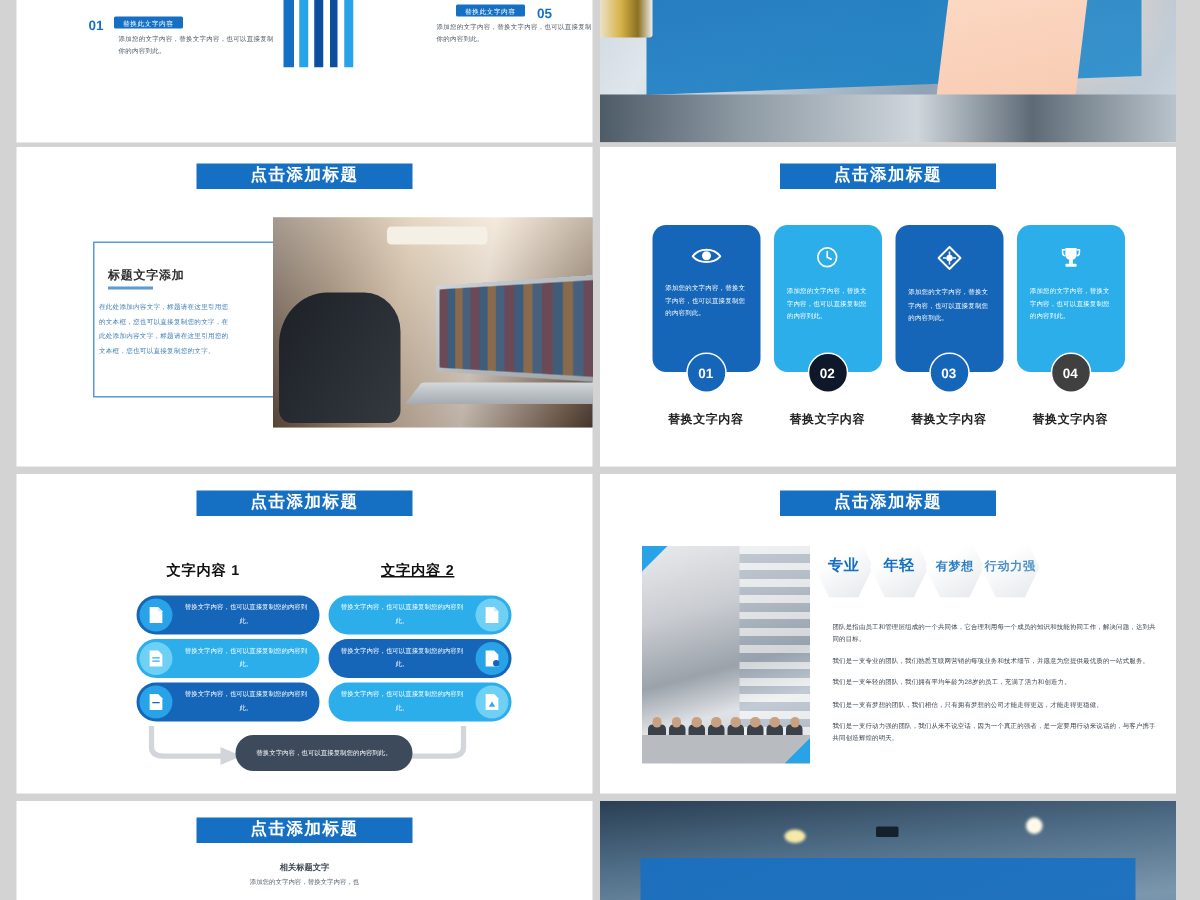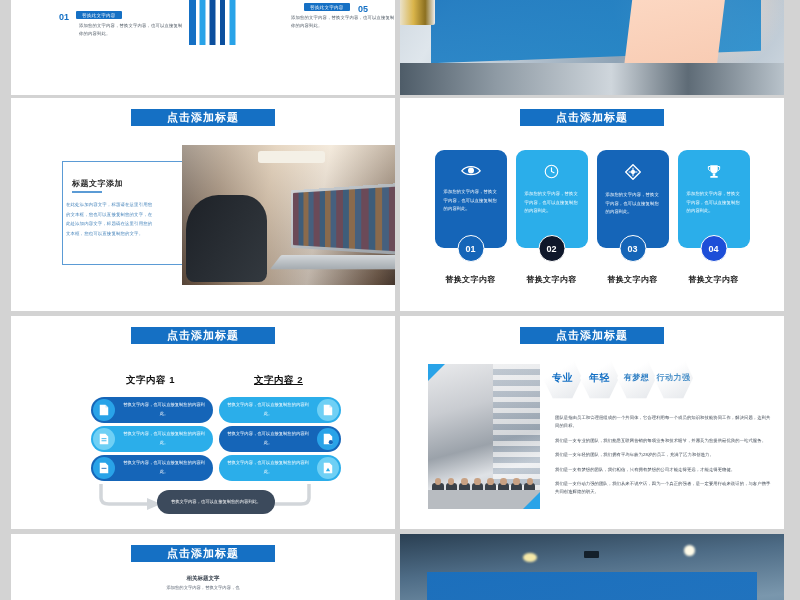--- a/index.html
+++ b/index.html
@@ -341,31 +341,31 @@
       <div class="card">
         <div class="box" style="background:#2baeea;">
           <svg class="ico" width="14" height="15" viewBox="0 0 22 24">
             <path d="M5 2 H17 V9 C17 13 14 15 11 15 C8 15 5 13 5 9 Z" fill="#fff"></path>
             <path d="M5 4 H2 V7 C2 9.5 3.5 10.5 5 10.5" fill="none" stroke="#fff" stroke-width="1.6"></path>
             <path d="M17 4 H20 V7 C20 9.5 18.5 10.5 17 10.5" fill="none" stroke="#fff" stroke-width="1.6"></path>
             <rect x="9" y="15" width="4" height="4" fill="#fff"></rect>
             <rect x="5" y="19" width="12" height="3" rx="1" fill="#fff"></rect>
           </svg>
           <div class="txt blur">添加您的文字内容，替换文字内容，也可以直接复制您的内容到此。</div>
-          <div class="badge" style="background:#1d4ed8;">04</div>
+          <div class="badge" style="background:#404040;">04</div>
         </div>
         <div class="cap blur">替换文字内容</div>
       </div>
 
     </div>
   </div>
 
   <div class="slide s5" style="left:11px; top:316px; width:384px; height:213px;">
     <div class="title-bar">点击添加标题</div>
-    <div class="colhead blur" style="left:115px;">文字内容 1</div>
+    <div class="colhead blur" style="left:100px;">文字内容 1</div>
     <div class="colhead blur" style="left:243px;text-decoration:underline;">文字内容 2</div>
 
     <div class="pill" style="left:80px; top:81px; background:#1565b8; padding-left:2px;">
       <span class="circ" style="background:#29a3e8;">
         <svg width="10" height="12" viewBox="0 0 14 17">
             <path d="M1 1 H9 L13 5 V16 H1 Z" fill="#fff"></path>
             <path d="M9 1 V5 H13" fill="#cfe8fa"></path>
           </svg>
       </span>
       <span class="ptxt blur">替换文字内容，也可以直接复制您的内容到此。</span>

